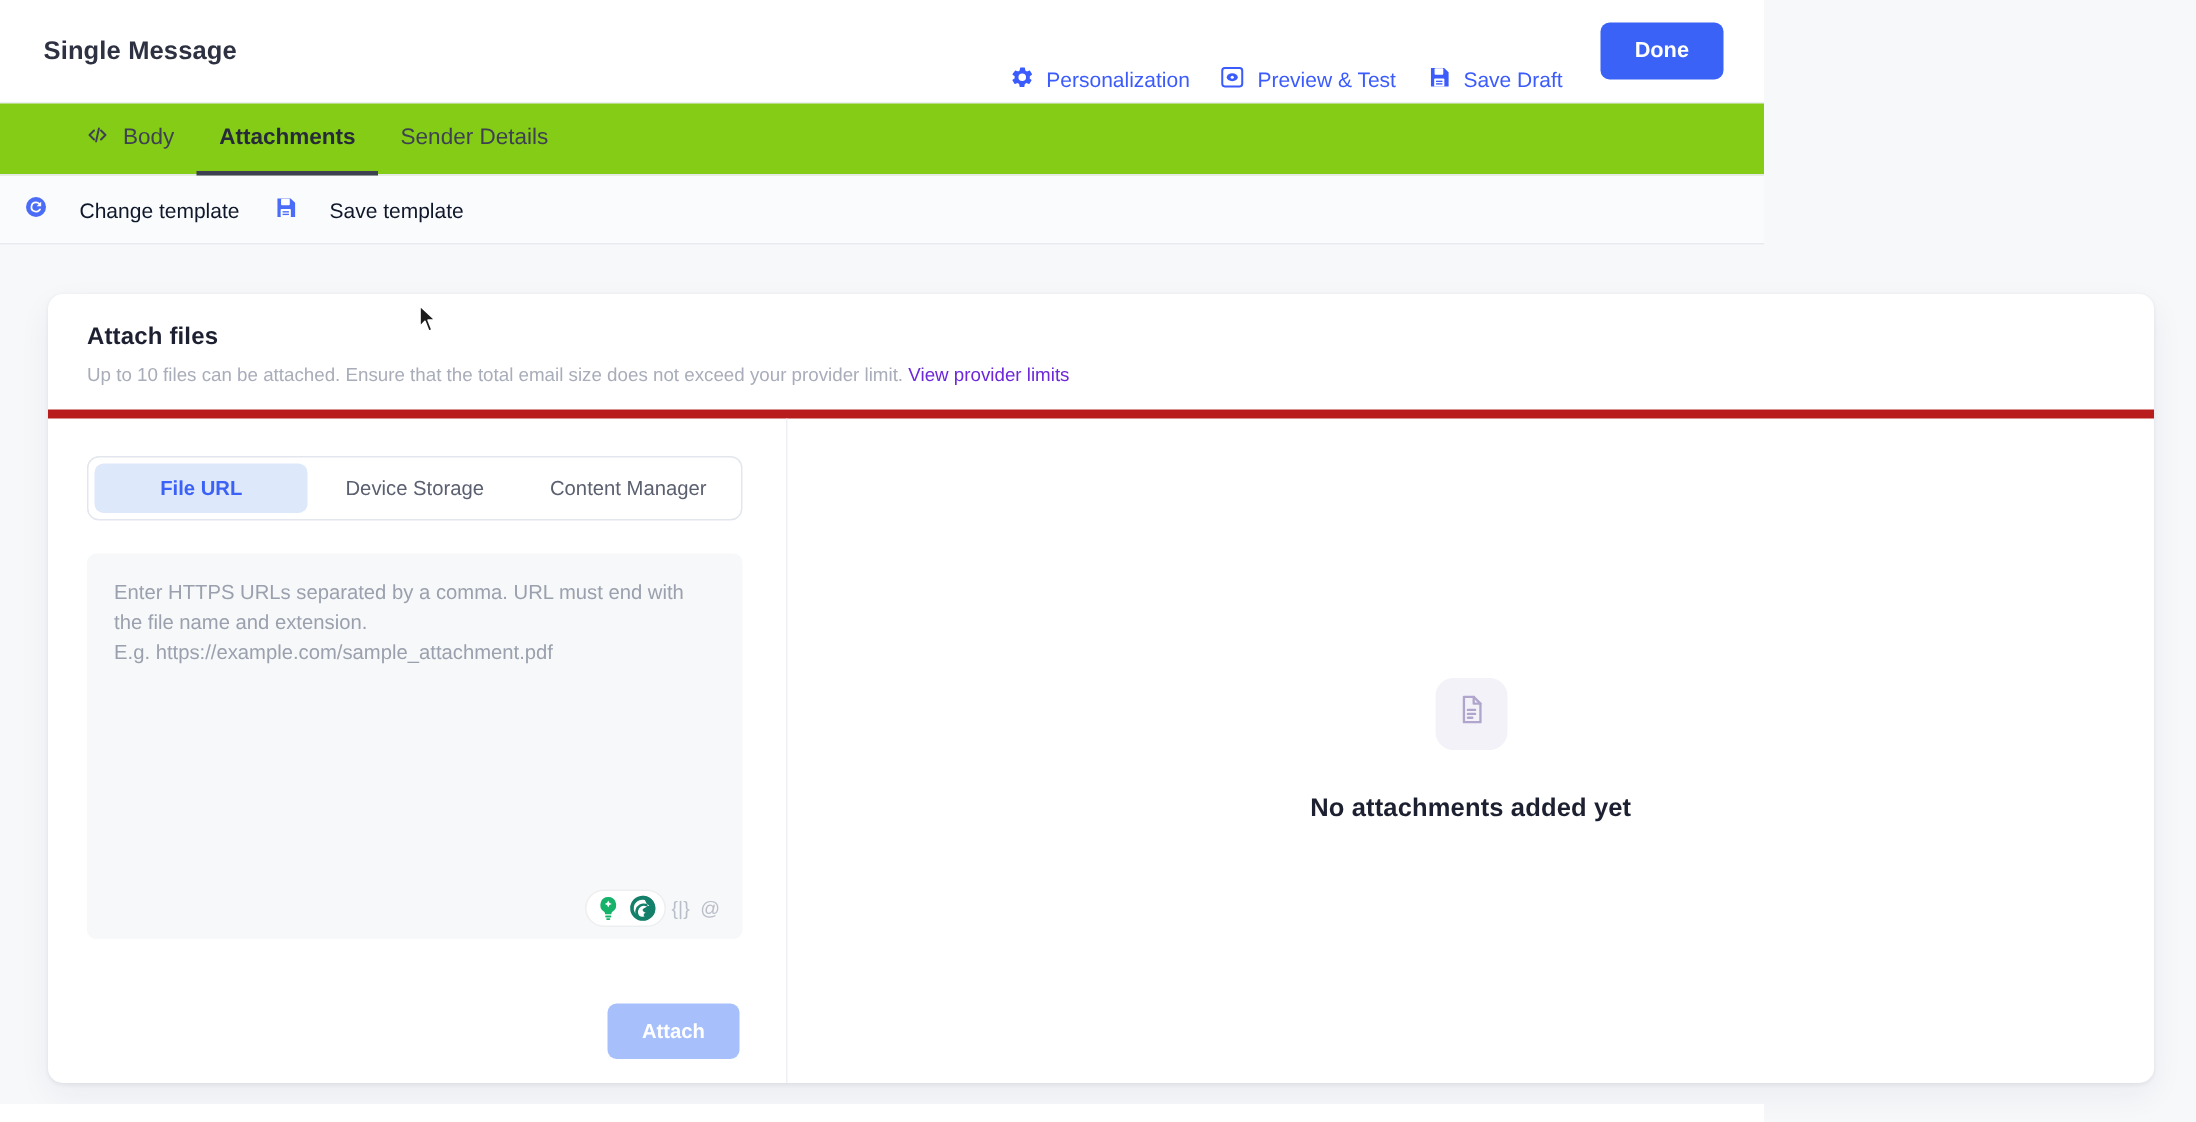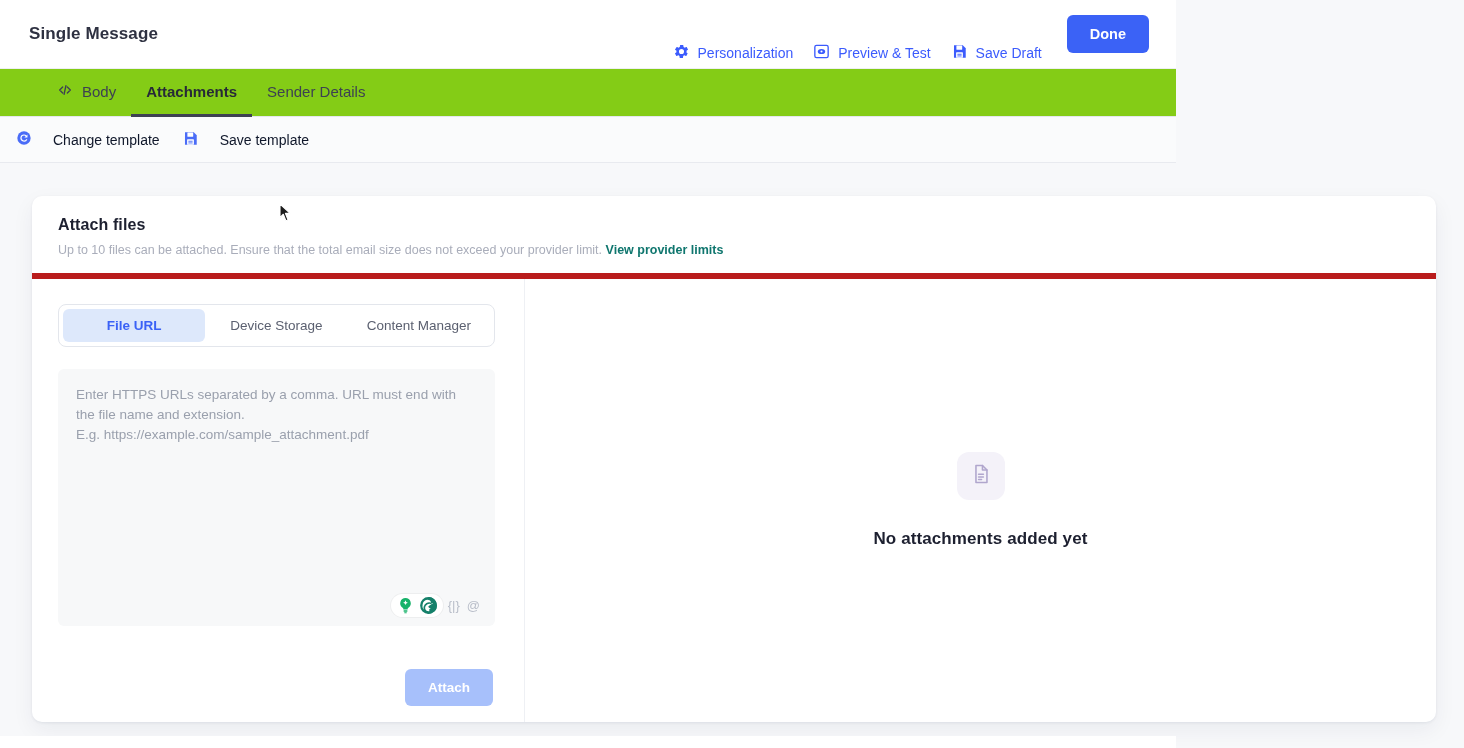--- a/index.html
+++ b/index.html
@@ -146,22 +146,22 @@
     font-weight: bold;
     color: #1d2030;
     letter-spacing: .1px;
   }
   .card-sub {
     margin-top: 9px;
     font-size: 12.5px;
     color: #a9adba;
   }
   .card-sub .link {
-    color: #0f766e;
-    font-weight: bold;
+    color: #6d28d9;
+    font-weight: normal;
     cursor: pointer;
     text-decoration: none;
   }
 
   .card-body {
     display: flex;
     height: 460px;
   }
 
   

